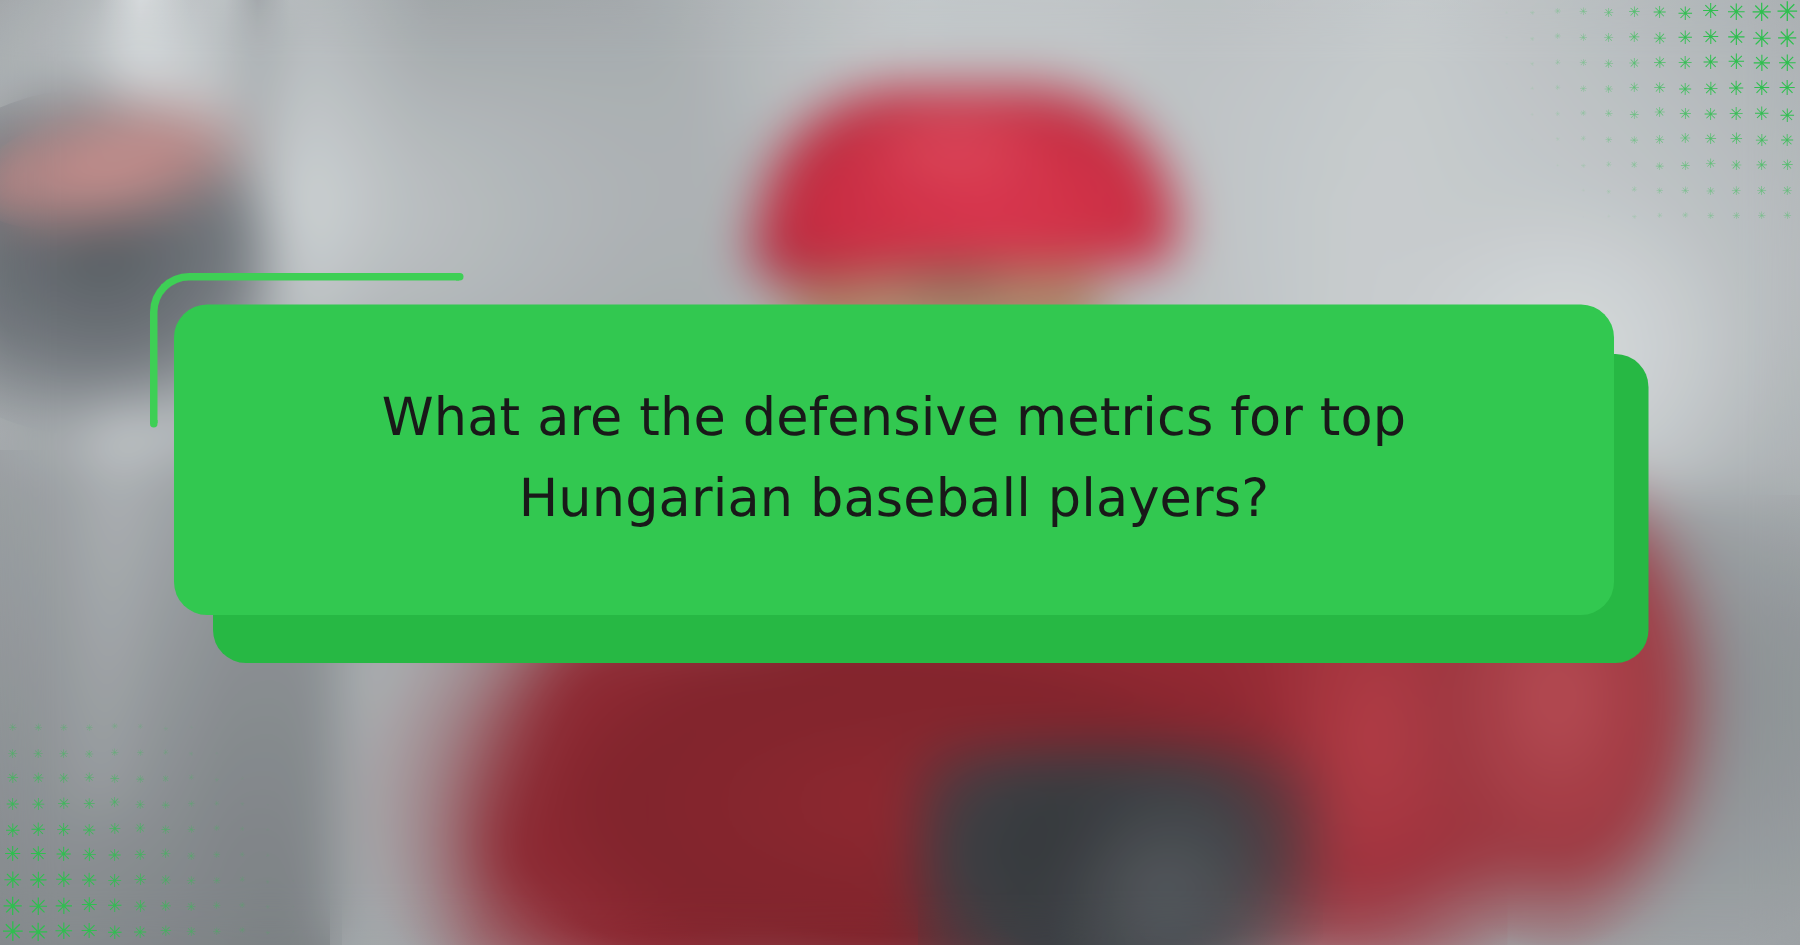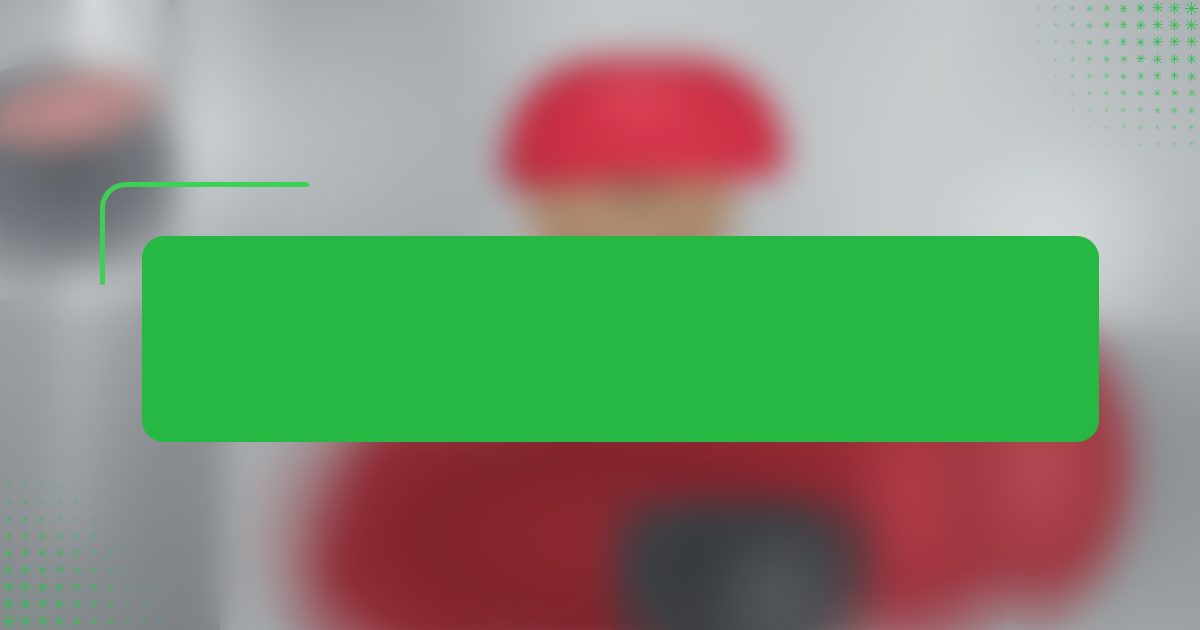--- a/index.html
+++ b/index.html
@@ -474,14 +474,18 @@
       <span style="font-size: 9.7px; opacity: 0.72; color: rgb(47, 191, 79); height: 17px; line-height: 17px;">✳</span>
       <span style="font-size: 8.3px; opacity: 0.59; color: rgb(47, 191, 79); height: 17px; line-height: 17px;">✳</span>
       <span style="font-size: 6.9px; opacity: 0.46; color: rgb(47, 191, 79); height: 17px; line-height: 17px;">✳</span>
       <span style="font-size: 5.5px; opacity: 0.33; color: rgb(47, 191, 79); height: 17px; line-height: 17px;">✳</span>
       <span style="font-size: 4.1px; opacity: 0.2; color: rgb(47, 191, 79); height: 17px; line-height: 17px;">✳</span>
       <span style="font-size: 2.7px; opacity: 0.07; color: rgb(47, 191, 79); height: 17px; line-height: 17px;">✳</span>
     </div>
 
   <div id="card-outline"></div>
   <div id="card-back"></div>
+  <div id="card-front">
+    <div id="question-text">What are the defensive metrics for top
+Hungarian baseball players?</div>
+  </div>
 
 </div>
 
 </body></html>

